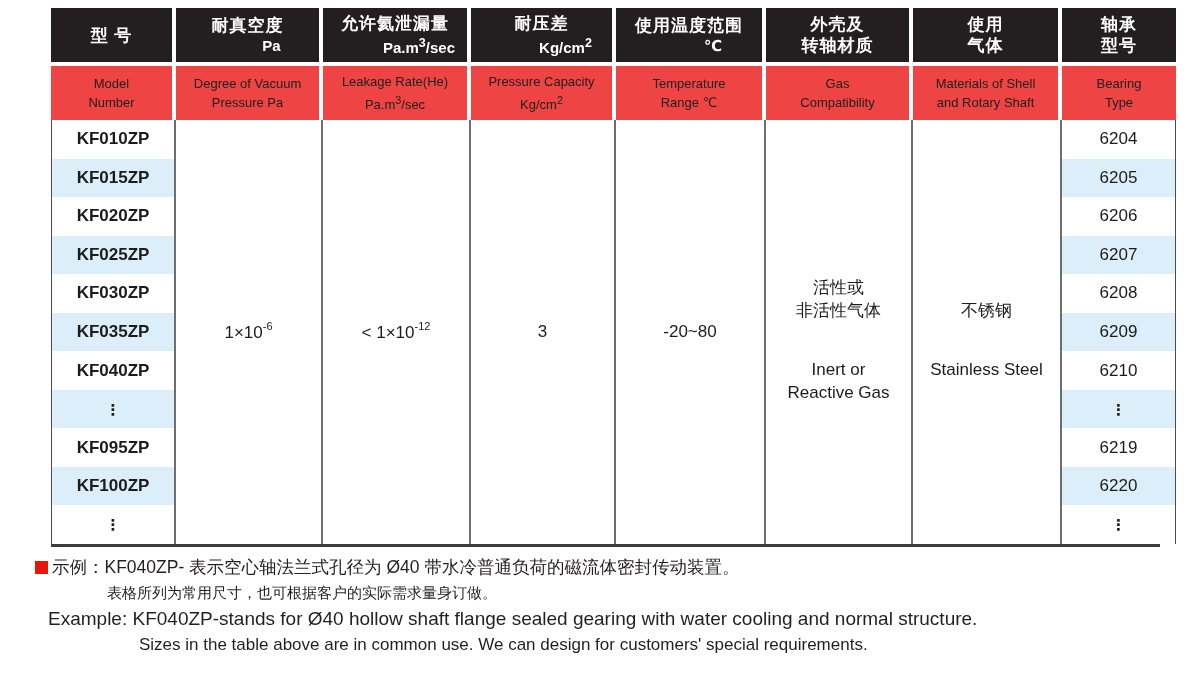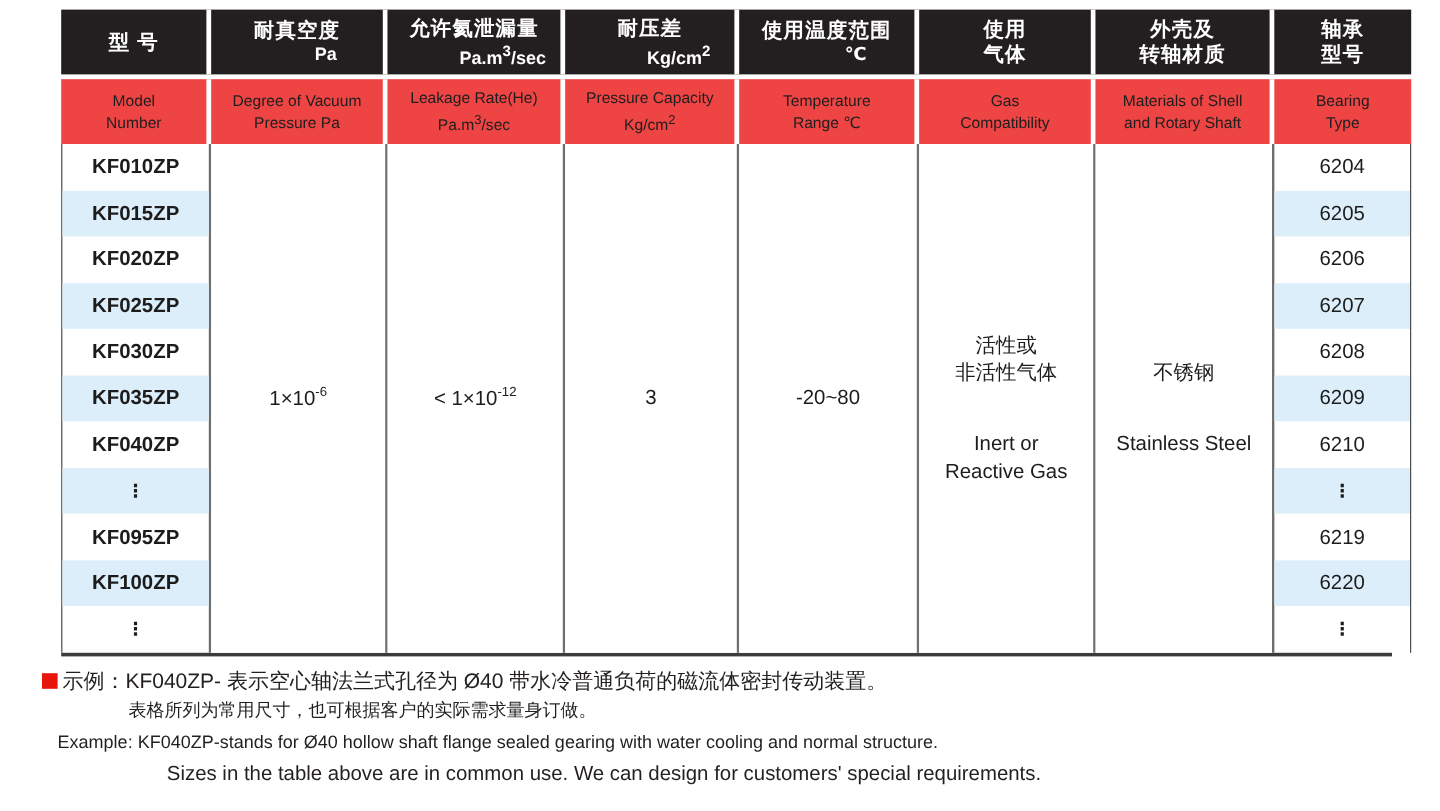--- a/index.html
+++ b/index.html
@@ -60,21 +60,21 @@
   .merged sup { font-size:11px; position:relative; top:-1px; }
   .two-block { display:flex; flex-direction:column; gap:21px; align-items:center; }
   .blk { line-height:23px;margin-top:15px; }
 
   
   .notes { position:absolute; left:35px; top:554px; width:1130px; }
   .note-line { line-height:26px; }
   .note-zh1 { display:flex; align-items:flex-start; font-size:17.5px; }
   .red-sq { width:13px; height:13px; background:#e8150d; margin:7px 4px 0 0; flex:0 0 13px; }
   .note-zh2 { font-size:15px; padding-left:72px; }
-  .note-en1 { font-size:15px; padding-left:13px; }
+  .note-en1 { font-size:19px; padding-left:13px; }
   .note-en2 { font-size:17px; padding-left:104px; }
 </style>
 </head>
 <body>
 
 <div class="sheet">
   <div class="tbl">
 
     <div class="grid">
       <div class="h1cell">
@@ -90,26 +90,26 @@
       </div>
       <div class="h1cell">
         <div class="h1-zh">耐压差</div>
         <div class="h1-unit"><span>Kg/cm</span><sup>2</sup></div>
       </div>
       <div class="h1cell">
         <div class="h1-zh">使用温度范围</div>
         <div class="h1-unit">℃</div>
       </div>
       <div class="h1cell">
+        <div class="h1-zh">外壳及</div>
+        <div class="h1-zh">转轴材质</div>
+      </div>
+      <div class="h1cell">
         <div class="h1-zh">使用</div>
         <div class="h1-zh">气体</div>
-      </div>
-      <div class="h1cell">
-        <div class="h1-zh">外壳及</div>
-        <div class="h1-zh">转轴材质</div>
       </div>
       <div class="h1cell">
         <div class="h1-zh">轴承</div>
         <div class="h1-zh">型号</div>
       </div>
     </div>
 
     <div class="grid h2row">
       <div class="h2cell">
         <div>Model</div>

